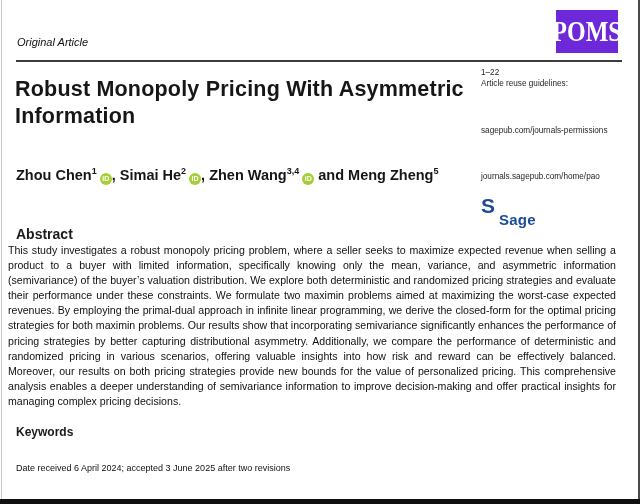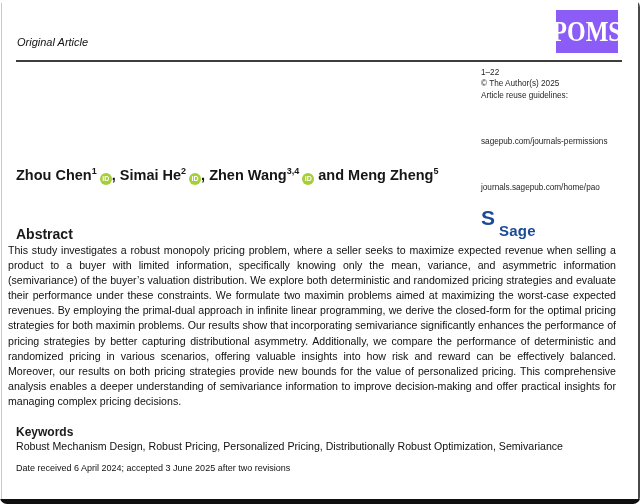--- a/index.html
+++ b/index.html
@@ -1,30 +1,30 @@
 <!DOCTYPE html>
 <html><head>
 <meta charset="utf-8">
 <style>
   html,body { margin:0; padding:0; background:#fff; }
   .page {
     position:relative; width:640px; height:504px; background:#ffffff;
-    font-family:"Liberation Sans", sans-serif; color:#1a1a1a; overflow:hidden;border-radius:7px;
+    font-family:"Liberation Sans", sans-serif; color:#1a1a1a; overflow:hidden;
   }
   .edge-left  { position:absolute; left:1px; top:0; bottom:0; width:1px; background:#c9c9c9; }
   .edge-right { position:absolute; right:0; top:0; bottom:0; width:2px; background:#4a4a4a; }
   .bottom-bar { position:absolute; left:0; right:0; top:499px; height:5px; background:#101010; }
 
   .article-type {
     position:absolute; left:17px; top:36px;
     font-style:italic; font-size:11px; color:#111;
   }
   .poms-logo {
     position:absolute; left:556px; top:10px; width:62px; height:43px;
-    background:#8b5cf6; color:#ffffff; display:flex; align-items:center; justify-content:center;
+    background:#6d28d9; color:#ffffff; display:flex; align-items:center; justify-content:center;
     font-family:"Liberation Serif", serif; font-weight:bold; font-size:24px;
     letter-spacing:0px; transform-origin:center; 
   }
   .poms-logo span { transform:scaleY(1.25); display:inline-block; }
   .header-rule {
     position:absolute; left:16px; width:606px; top:60px; height:2px; background:#3d3d3d;
   }
   .title {
     position:absolute; left:15px; top:76px; width:460px;
     font-size:21.5px; font-weight:bold; line-height:27px; letter-spacing:0.2px; color:#161616;
@@ -78,38 +78,37 @@
   <div class="edge-right"></div>
 
   <div class="article-type">Original Article</div>
 
   <div class="poms-logo">
     <span>POMS</span>
   </div>
 
   <div class="header-rule"></div>
 
+  <h1 class="title" style="margin:0;">Robust Monopoly Pricing With Asymmetric Information</h1>
 
   <div class="meta">
     <div>1–22</div>
-    <div>© The Author(s) 2025</div>
     <div>Article reuse guidelines:</div>
     <div class="lnk">sagepub.com/journals-permissions</div>
     <div class="lnk">journals.sagepub.com/home/pao</div>
     <div class="sage-logo">
       <span class="sage-s">S</span>
       <span class="sage-name">Sage</span>
     </div>
   </div>
 
   <div class="authors"><span>Zhou Chen</span><sup>1</sup><span class="orcid"><span>iD</span></span><span>, </span><span>Simai He</span><sup>2</sup><span class="orcid"><span>iD</span></span><span>, </span><span>Zhen Wang</span><sup>3,4</sup><span class="orcid"><span>iD</span></span><span> and </span><span>Meng Zheng</span><sup>5</sup></div>
 
   <div class="abstract-heading">Abstract</div>
   <div class="abstract-text">This study investigates a robust monopoly pricing problem, where a seller seeks to maximize expected revenue when selling a product to a buyer with limited information, specifically knowing only the mean, variance, and asymmetric information (semivariance) of the buyer’s valuation distribution. We explore both deterministic and randomized pricing strategies and evaluate their performance under these constraints. We formulate two maximin problems aimed at maximizing the worst-case expected revenues. By employing the primal-dual approach in infinite linear programming, we derive the closed-form for the optimal pricing strategies for both maximin problems. Our results show that incorporating semivariance significantly enhances the performance of pricing strategies by better capturing distributional asymmetry. Additionally, we compare the performance of deterministic and randomized pricing in various scenarios, offering valuable insights into how risk and reward can be effectively balanced. Moreover, our results on both pricing strategies provide new bounds for the value of personalized pricing. This comprehensive analysis enables a deeper understanding of semivariance information to improve decision-making and offer practical insights for managing complex pricing decisions.</div>
 
   <div class="keywords-heading">Keywords</div>
-  <div class="keywords-text">Robust Mechanism Design, Robust Pricing, Personalized Pricing, Distributionally Robust Optimization, Semivariance</div>
 
   <div class="date-line">Date received 6 April 2024; accepted 3 June 2025 after two revisions</div>
   <div class="editor-line">Handling Editor: Stefanus Jasin</div>
 
   <div class="bottom-bar"></div>
 </div>
 
 </body></html>

